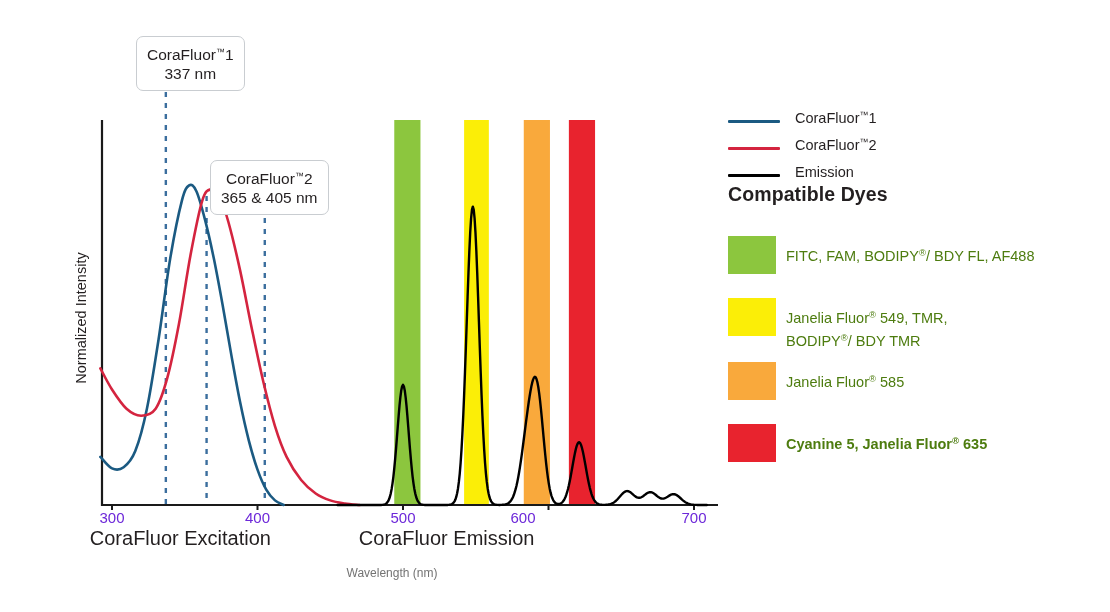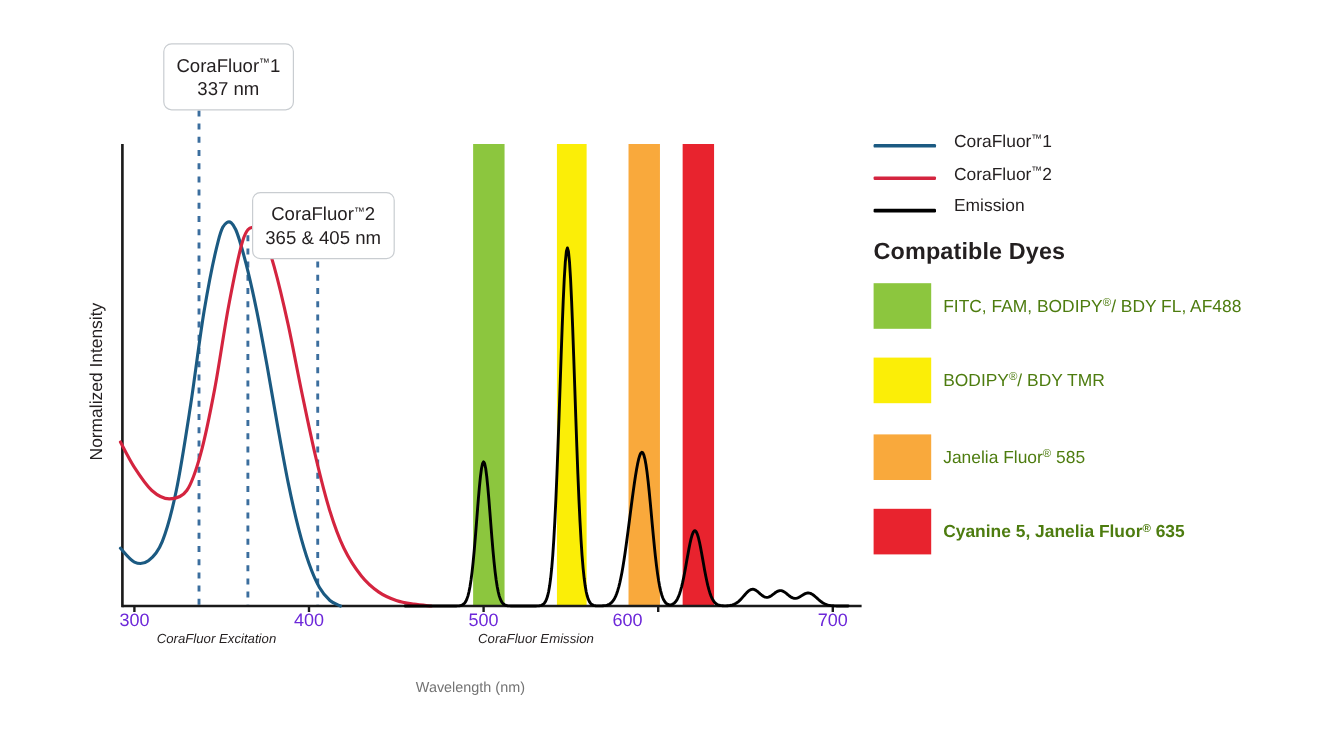--- a/index.html
+++ b/index.html
@@ -54,26 +54,25 @@
   
   .tick-label {
     position: absolute;
     font-size: 15px;
     color: #6d28d9;
     text-align: center;
     transform: translateX(-50%);
   }
   .axis-sub {
     position: absolute;
-    font-size: 11px;
+    font-size: 20px;
     color: #231f20;
     text-align: center;
     transform: translateX(-50%);
     white-space: nowrap;
-    font-style: italic;
   }
   #xaxis-title {
     position: absolute;
     left: 392px;
     top: 566px;
     font-size: 12px;
     color: #737373;
     transform: translateX(-50%);
     white-space: nowrap;
   }
@@ -113,21 +112,21 @@
     position: absolute;
     left: 67px;
     top: 2px;
     font-size: 14.5px;
     color: #231f20;
     white-space: nowrap;
   }
   #dyes-heading {
     position: absolute;
     left: 728px;
-    top: 199px;
+    top: 183px;
     font-size: 19.5px;
     font-weight: bold;
     color: #231f20;
     letter-spacing: 0.1px;
   }
   #dyes-list {
     position: absolute;
     left: 728px;
     top: 236px;
     width: 372px;
@@ -223,20 +222,21 @@
   <div id="dyes-list">
       <div class="dye-row" style="position: absolute; left: 0px; top: 0px; width: 372px;">
         <span class="dye-swatch" style="background: rgb(140, 198, 62);"></span>
         <span class="dye-label">
           <span style="display: block;">FITC, FAM, BODIPY<sup class="reg">®</sup>/ BDY FL, AF488</span>
         </span>
       </div>
       <div class="dye-row" style="position: absolute; left: 0px; top: 62px; width: 372px;">
         <span class="dye-swatch" style="background: rgb(251, 238, 7);"></span>
         <span class="dye-label">
+          <span style="display: block;">Janelia Fluor<sup class="reg">®</sup> 549, TMR,</span>
           <span style="display: block;">BODIPY<sup class="reg">®</sup>/ BDY TMR</span>
         </span>
       </div>
       <div class="dye-row" style="position: absolute; left: 0px; top: 126px; width: 372px;">
         <span class="dye-swatch" style="background: rgb(249, 169, 60);"></span>
         <span class="dye-label">
           <span style="display: block;">Janelia Fluor<sup class="reg">®</sup> 585</span>
         </span>
       </div>
       <div class="dye-row" style="position: absolute; left: 0px; top: 188px; width: 372px;">

